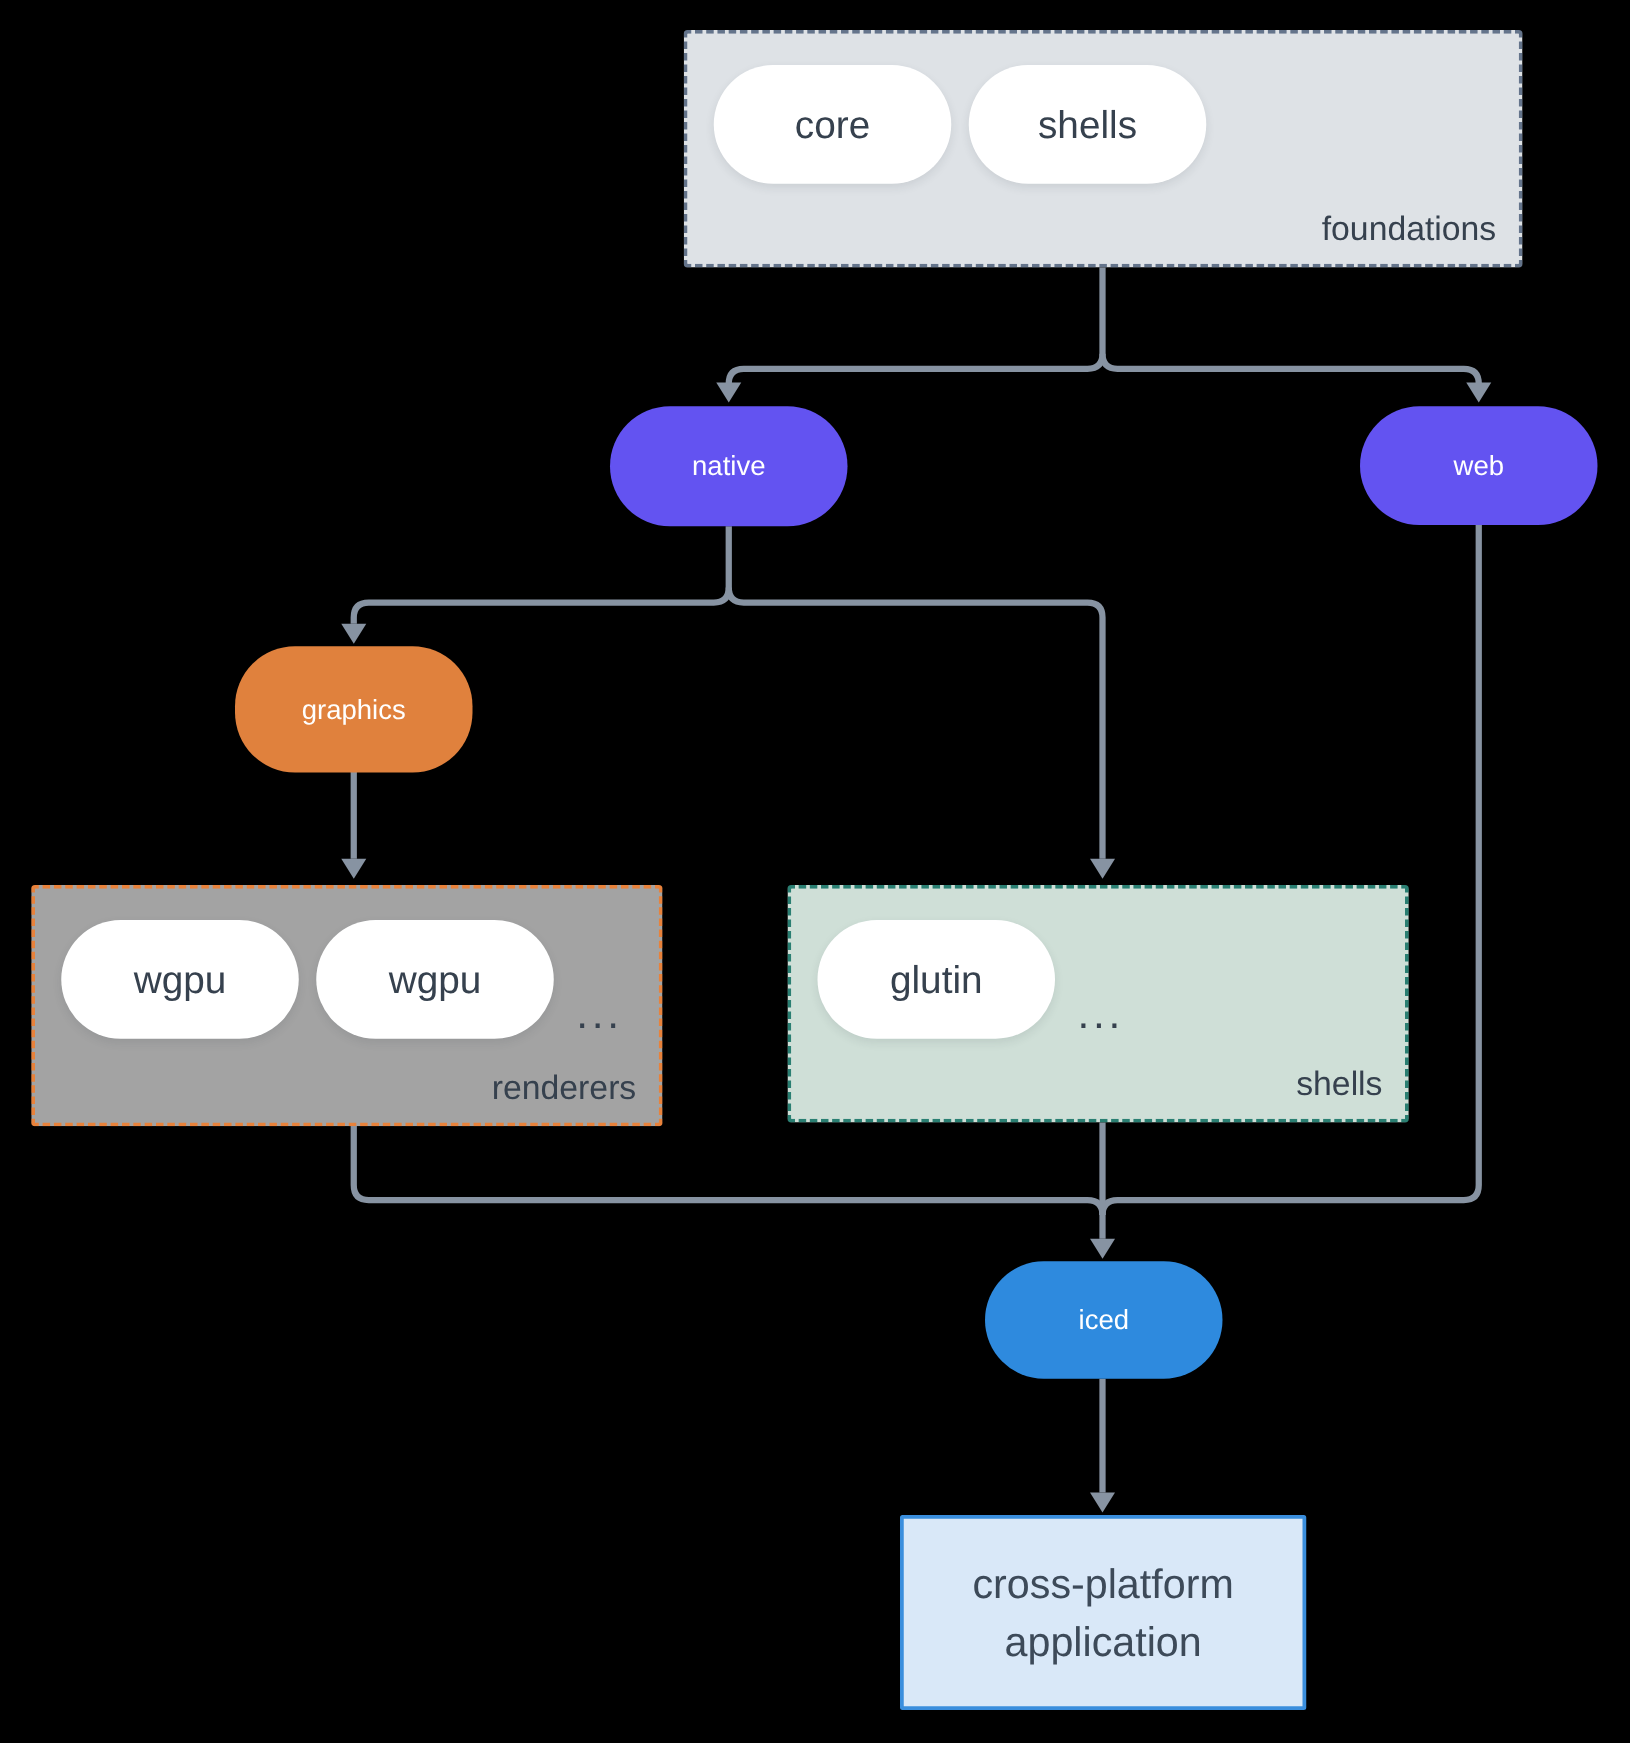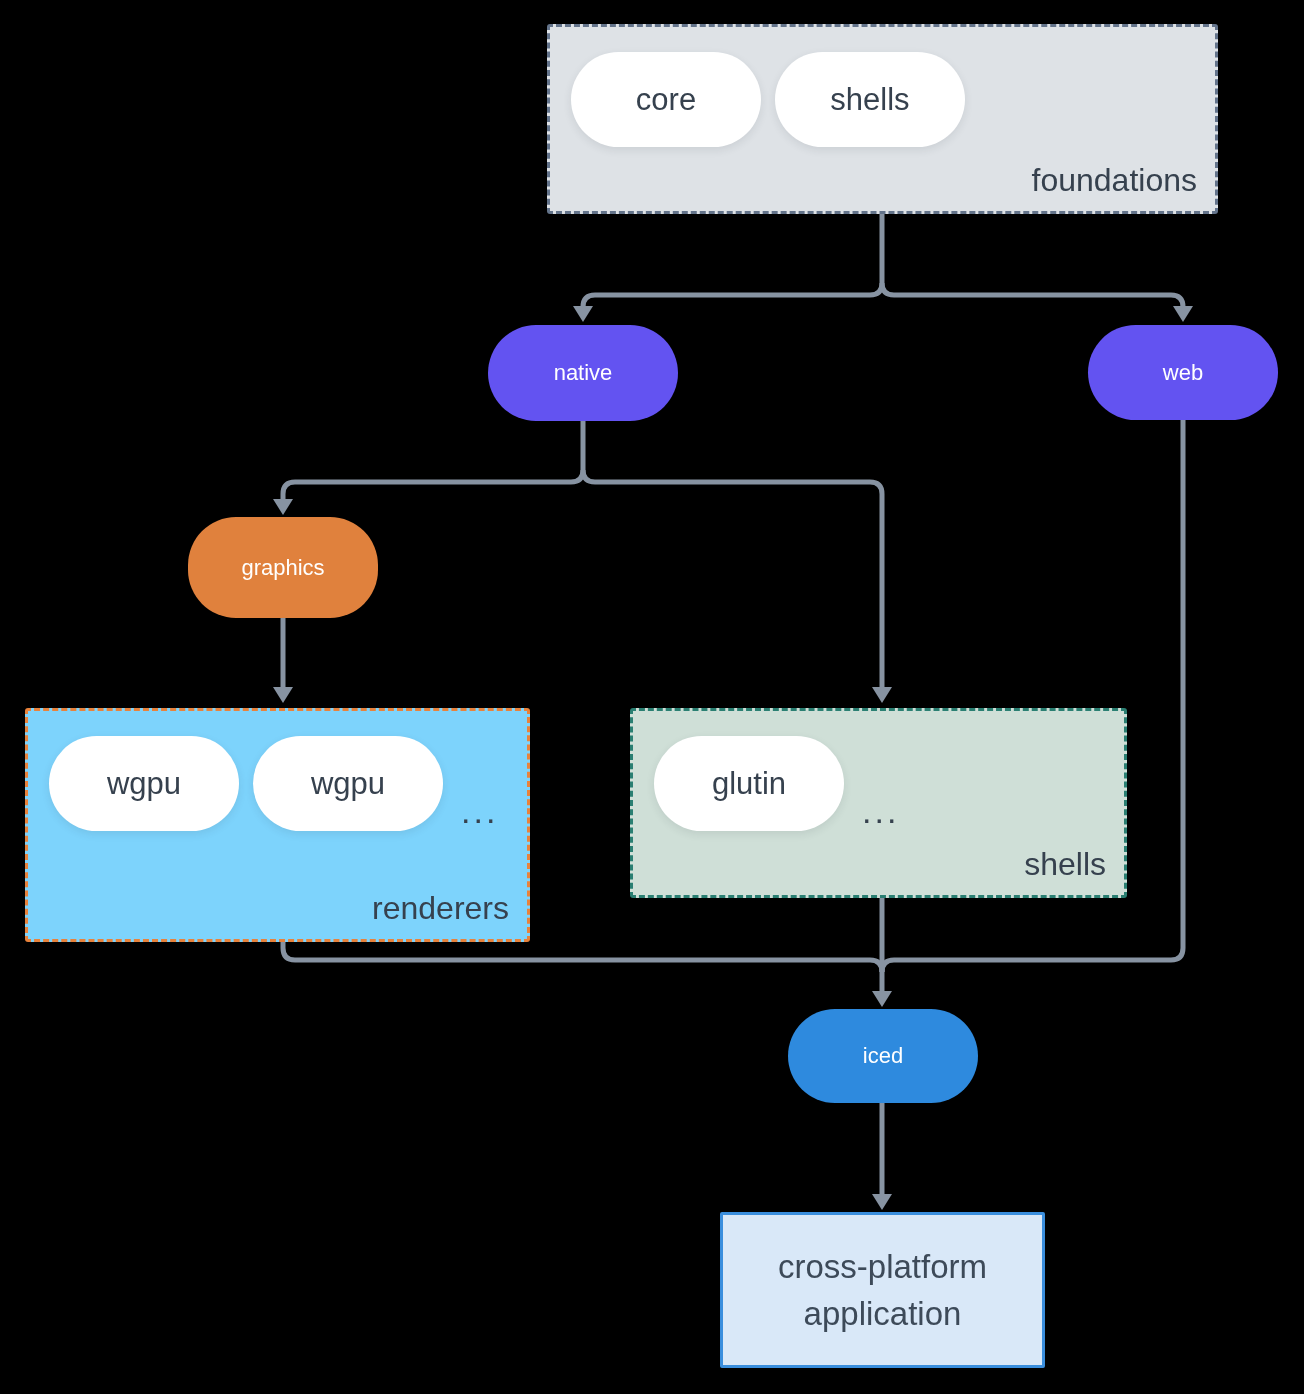--- a/index.html
+++ b/index.html
@@ -14,22 +14,22 @@
   .group{
     position:absolute;z-index:1;
     border-radius:3px;
     box-sizing:border-box;
   }
   .group-foundations{
     left:547px;top:24px;width:671px;height:190px;
     background:#dee2e6;border:3px dashed #64748b;
   }
   .group-renderers{
-    left:25px;top:708px;width:505px;height:234px;
-    background:#7dd3fc;border:3px dashed #e8823b;
+    left:25px;top:708px;width:505px;height:193px;
+    background:#a3a3a3;border:3px dashed #e8823b;
   }
   .group-shells{
     left:630px;top:708px;width:497px;height:190px;
     background:#cfdfd7;border:3px dashed #2a7f72;
   }
   .pill-row{
     position:absolute;left:21px;top:25px;
     display:flex;align-items:flex-end;gap:14px;
   }
   .pill{
@@ -38,21 +38,21 @@
     display:flex;align-items:center;justify-content:center;
     font-size:31px;color:#36414e;
     box-shadow:0 3px 8px rgba(40,50,60,0.10);
   }
   .ellipsis{
     font-size:34px;color:#36414e;letter-spacing:3px;
     padding-left:4px;
   }
   .group-label{
     position:absolute;right:18px;bottom:12px;
-    font-size:32px;color:#36414e;
+    font-size:27px;color:#36414e;
   }
   .node{
     position:absolute;z-index:1;
     display:flex;align-items:center;justify-content:center;
     border-radius:48px;color:#ffffff;font-size:22px;
   }
   .node-native{left:488px;top:325px;width:190px;height:96px;background:#6353f1;}
   .node-web{left:1088px;top:325px;width:190px;height:95px;background:#6353f1;text-align:center;}
   .node-graphics{left:188px;top:517px;width:190px;height:101px;background:#e0813d;}
   .node-iced{left:788px;top:1009px;width:190px;height:94px;background:#2e8ade;}

